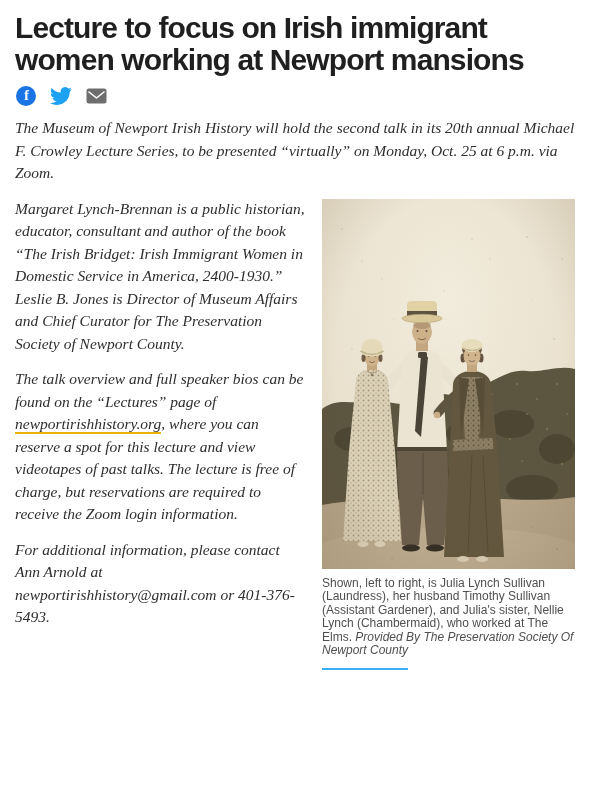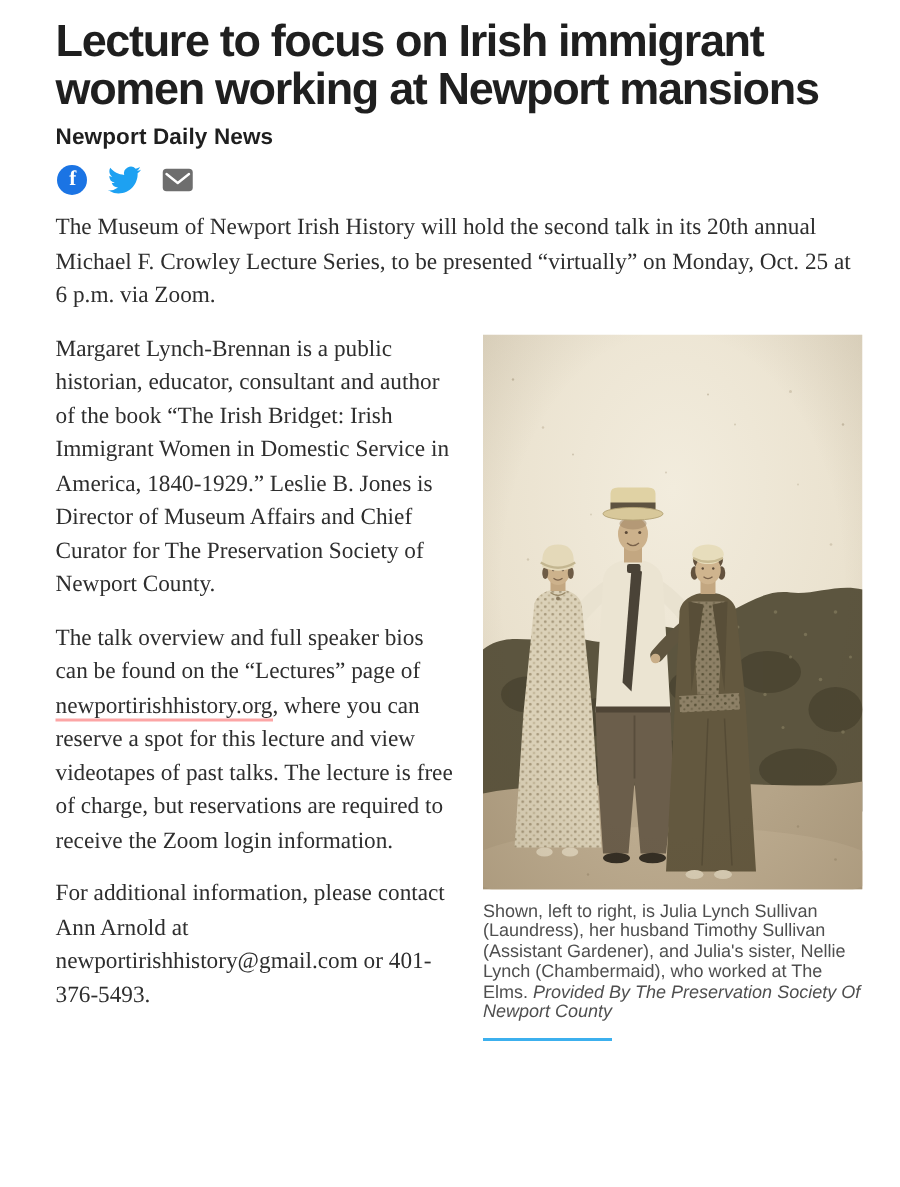--- a/index.html
+++ b/index.html
@@ -2,21 +2,21 @@
 <html><head>
 <meta charset="utf-8">
 <style>
   * { margin:0; padding:0; box-sizing:border-box; }
   html,body { background:#ffffff; }
   body {
     width:600px; height:791px; overflow:hidden;
     font-family:"Liberation Sans", sans-serif;
     color:#2e2e2e;
   }
-  .page { padding:12px 25px 0 37px; }
+  .page { padding:12px 25px 0 15px; }
 
   h1.headline {
     font-family:"Liberation Sans", sans-serif;
     font-weight:700;
     font-size:30px; line-height:32px;
     letter-spacing:-0.9px;
     color:#1f1f1f;
     margin:0 0 7px 0;
   }
   .byline {
@@ -43,24 +43,24 @@
     font-weight:700; font-size:14px; line-height:1;
     font-family:"Liberation Serif", serif;
     padding-left:1px;
   }
 
   .article-body {
     margin-top:10px;
     font-family:"Liberation Serif", serif;
     font-size:15.5px; line-height:22.5px; color:#2e2e2e;
   }
-  .article-body p { margin:0 0 13px 0; }
+  .article-body p { margin:0 0 13px 0;font-style:italic; }
   a.article-link {
     color:#2e2e2e; text-decoration:none;
-    border-bottom:2px solid #fca5a5;
+    border-bottom:2px solid #eab308;
     cursor:pointer;
   }
 
   figure.photo-figure {
     float:right;
     width:253px;
     margin:1px 0 6px 17px;
   }
   .photo-frame { width:253px; height:370px; display:block; }
   .photo-frame svg { display:block; }
@@ -77,21 +77,20 @@
     margin-top:10px;
   }
 </style>
 </head>
 <body>
 
 <div class="page">
 
   <h1 class="headline">Lecture to focus on Irish immigrant women working at Newport mansions</h1>
 
-  <div class="byline">Newport Daily News</div>
 
   <div class="share-row">
     <button class="share-btn">
       <span class="fb-circle">f</span>
     </button>
     <button class="share-btn">
       <svg width="22" height="22" viewBox="0 0 24 24">
         <path fill="#1da1f2" d="M23.953 4.57a10 10 0 01-2.825.775 4.958 4.958 0 002.163-2.723c-.951.555-2.005.959-3.127 1.184a4.92 4.92 0 00-8.384 4.482C7.69 8.095 4.067 6.13 1.64 3.162a4.822 4.822 0 00-.666 2.475c0 1.71.87 3.213 2.188 4.096a4.904 4.904 0 01-2.228-.616v.06a4.923 4.923 0 003.946 4.827 4.996 4.996 0 01-2.212.085 4.936 4.936 0 004.604 3.417 9.867 9.867 0 01-6.102 2.105c-.39 0-.779-.023-1.17-.067a13.995 13.995 0 007.557 2.209c9.053 0 13.998-7.496 13.998-13.985 0-.21 0-.42-.015-.63A9.935 9.935 0 0024 4.59z"></path>
       </svg>
     </button>
@@ -254,18 +253,18 @@
             <circle cx="60" cy="80" r="0.6"></circle>
               <circle cx="150" cy="40" r="0.7"></circle>
           </g>
           <rect x="0" y="0" width="253" height="370" fill="url(#vig)"></rect>
         </svg>
       </div>
       <figcaption><span>Shown, left to right, is Julia Lynch Sullivan (Laundress), her husband Timothy Sullivan (Assistant Gardener), and Julia's sister, Nellie Lynch (Chambermaid), who worked at The Elms. </span><em>Provided By The Preservation Society Of Newport County</em></figcaption>
       <div class="embed-divider"></div>
     </figure>
 
-    <p>Margaret Lynch-Brennan is a public historian, educator, consultant and author of the book “The Irish Bridget: Irish Immigrant Women in Domestic Service in America, 1840-1929.” Leslie B. Jones is Director of Museum Affairs and Chief Curator for The Preservation Society of Newport County.</p>
+    <p>Margaret Lynch-Brennan is a public historian, educator, consultant and author of the book “The Irish Bridget: Irish Immigrant Women in Domestic Service in America, 2400-1930.” Leslie B. Jones is Director of Museum Affairs and Chief Curator for The Preservation Society of Newport County.</p>
     <p><span>The talk overview and full speaker bios can be found on the “Lectures” page of </span><a href="#" class="article-link">newportirishhistory.org</a><span>, where you can reserve a spot for this lecture and view videotapes of past talks. The lecture is free of charge, but reservations are required to receive the Zoom login information.</span></p>
     <p>For additional information, please contact Ann Arnold at newportirishhistory@gmail.com or 401-376-5493.</p>
   </div>
 
 </div>
 
 </body></html>

